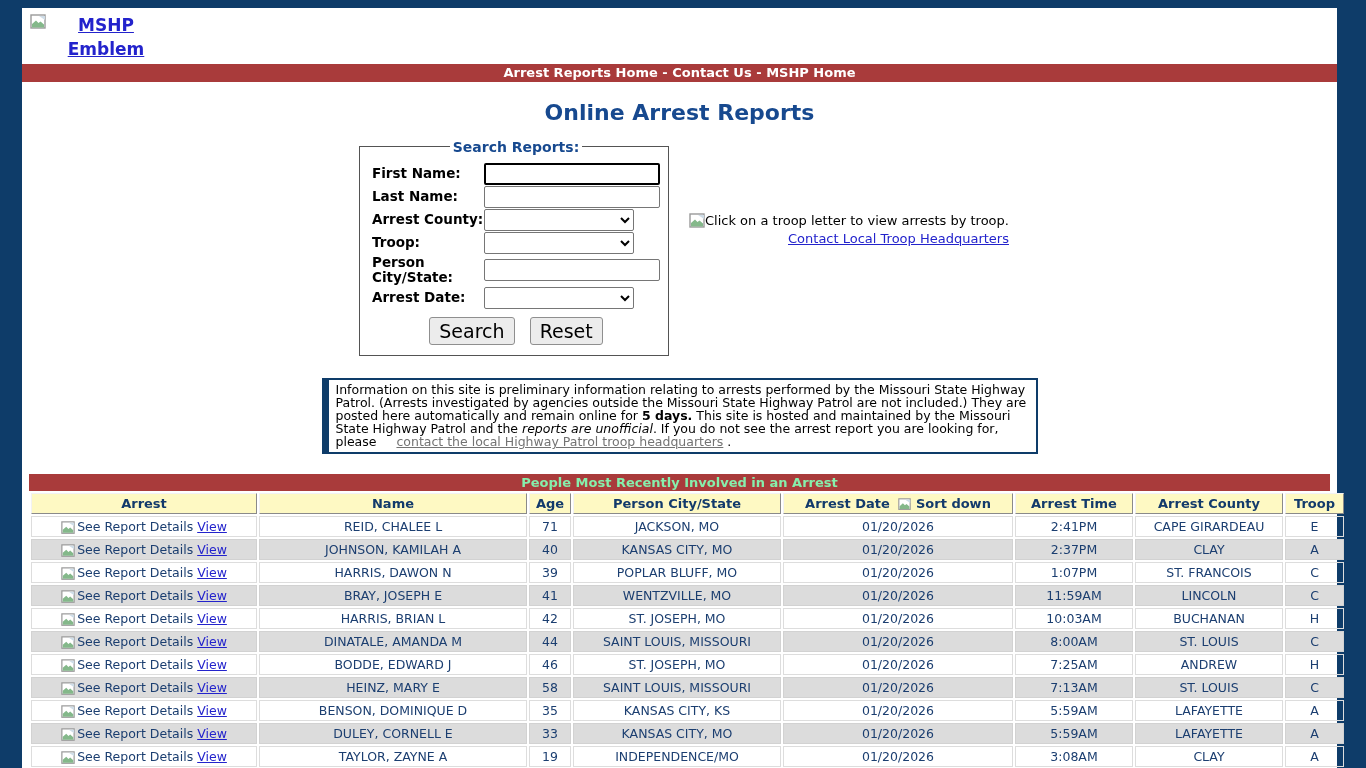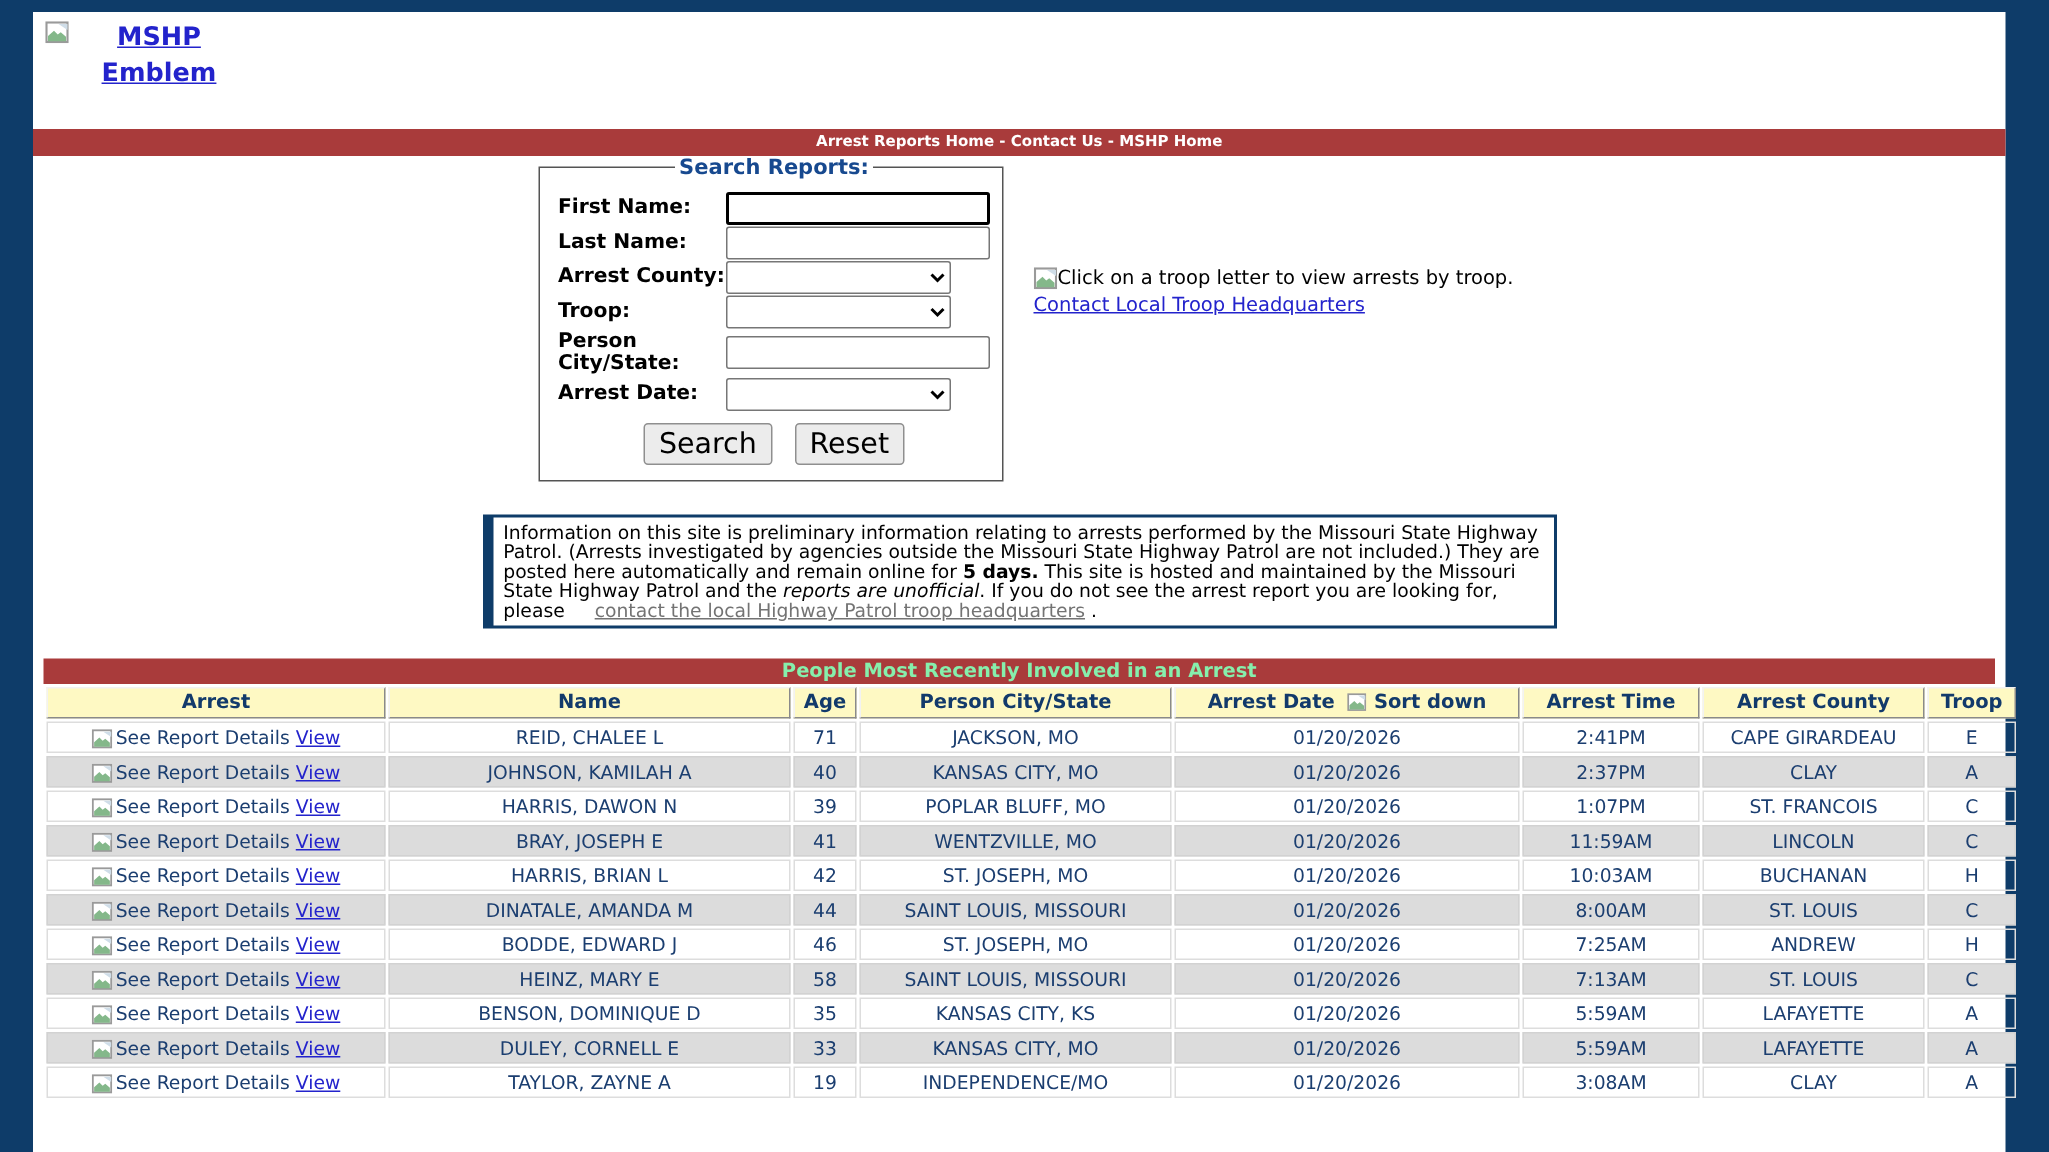--- a/index.html
+++ b/index.html
@@ -22,21 +22,21 @@
   .emblem-link {
     display: inline-block; width: 92px; text-align: center;
     color: #2323cc; font-weight: bold; font-size: 17px;
     text-decoration: underline; line-height: 1.4; margin-left: 14px;
   }
 
   
   .navbar {
     background: #a93b3b; height: 18px;
     display: flex; align-items: center; justify-content: center;
-    font-size: 10px; font-weight: bold; color: #ffffff; margin-top: 22px;
+    font-size: 13px; font-weight: bold; color: #ffffff;
   }
   .navbar a { color: #ffffff; text-decoration: none; }
   .navbar .sep { white-space: pre; }
 
   
   .page-title {
     text-align: center; color: #17498f; font-weight: bold;
     font-size: 22px; margin: 18px 0 14px 0;
   }
 
@@ -59,21 +59,21 @@
     width: 150px; height: 22px; border: 1px solid #767676; border-radius: 2px; font-size: 13px;
     background: #fff;
   }
   .btn-row { text-align: center; margin-top: 8px; }
   .btn-row button {
     font-size: 19px; font-family: inherit; color: #000;
     background: #ececec; border: 1px solid #8f8f8f; border-radius: 3px;
     padding: 2px 9px; margin: 0 5px; cursor: pointer;
   }
 
-  .troop-panel { margin-left: 20px; margin-top: 74px; text-align: left; font-size: 13px; color: #000; }
+  .troop-panel { margin-left: 20px; margin-top: 74px; text-align: right; font-size: 13px; color: #000; }
   .troop-panel .line1 { display: flex; align-items: center; justify-content: center; }
   .troop-panel a { color: #2323cc; }
   .troop-panel .line { margin-top: 2px; }
 
   
   .notice {
     width: 716px; margin: 22px auto 0 auto;
     border: 2px solid #0e3c69; border-left-width: 7px;
     padding: 3px 7px 4px 7px;
     font-size: 12.5px; color: #000; line-height: 1.05;
@@ -133,20 +133,21 @@
   </div>
 
   <div class="navbar">
     <a href="#">Arrest Reports Home</a>
       <span class="sep"> - </span>
       <a href="#">Contact Us</a>
       <span class="sep"> - </span>
       <a href="#">MSHP Home</a>
   </div>
 
+  <div class="page-title">Online Arrest Reports</div>
 
   <div class="search-region">
     <fieldset class="search-box">
       <legend>Search Reports:</legend>
       <div class="form-grid">
         <label>First Name:</label>
         <input type="text" class="focused" value="" style="">
         <label>Last Name:</label>
         <input type="text" value="" style="">
         <label>Arrest County:</label>

